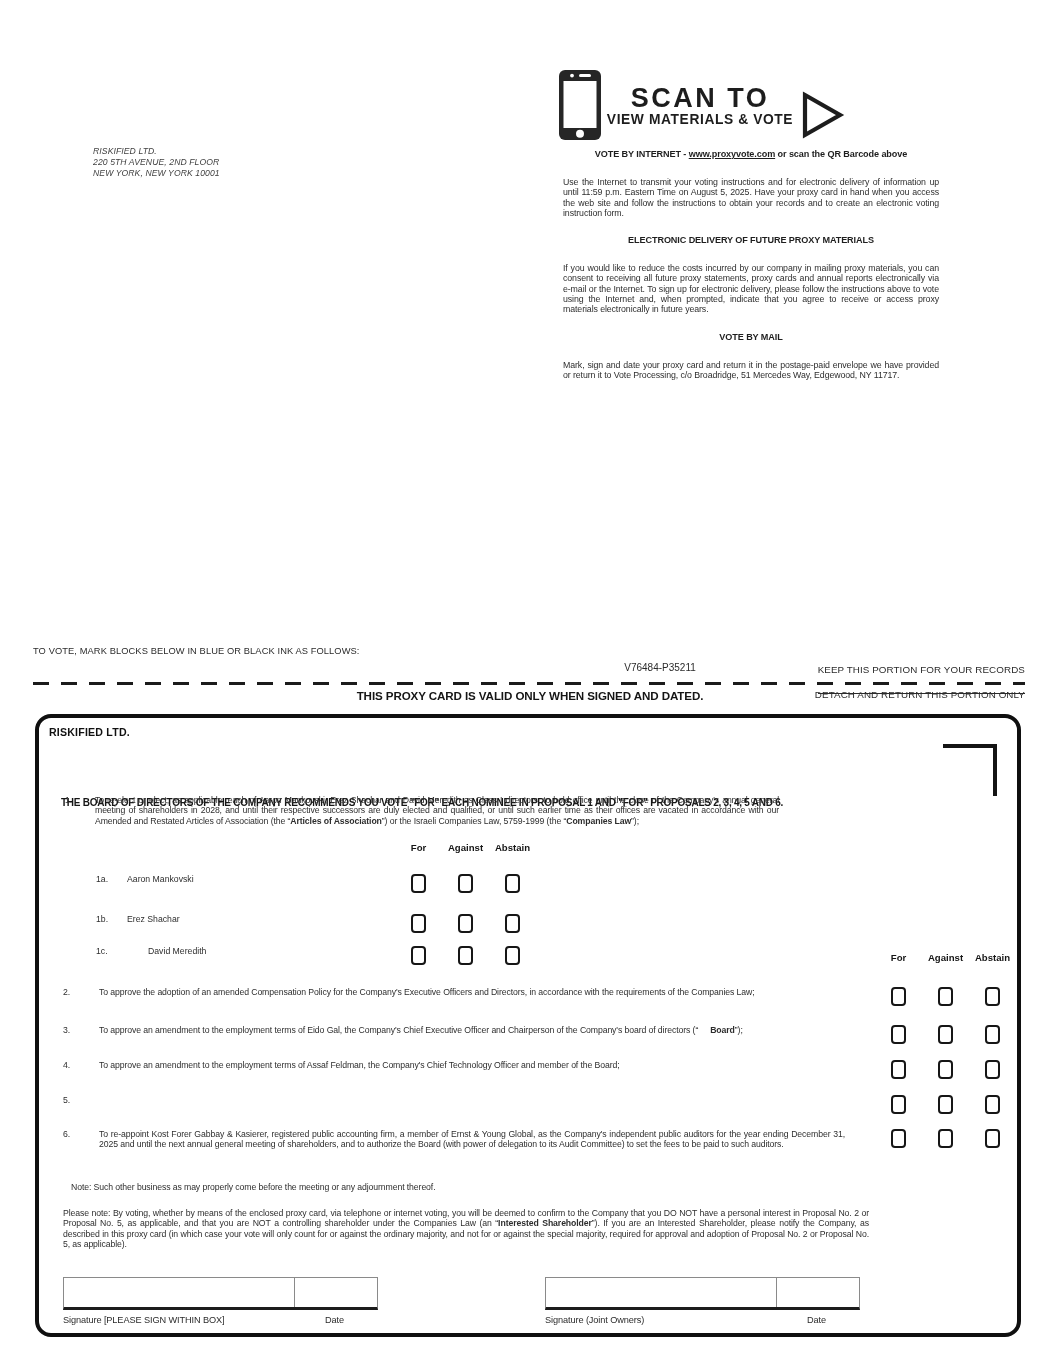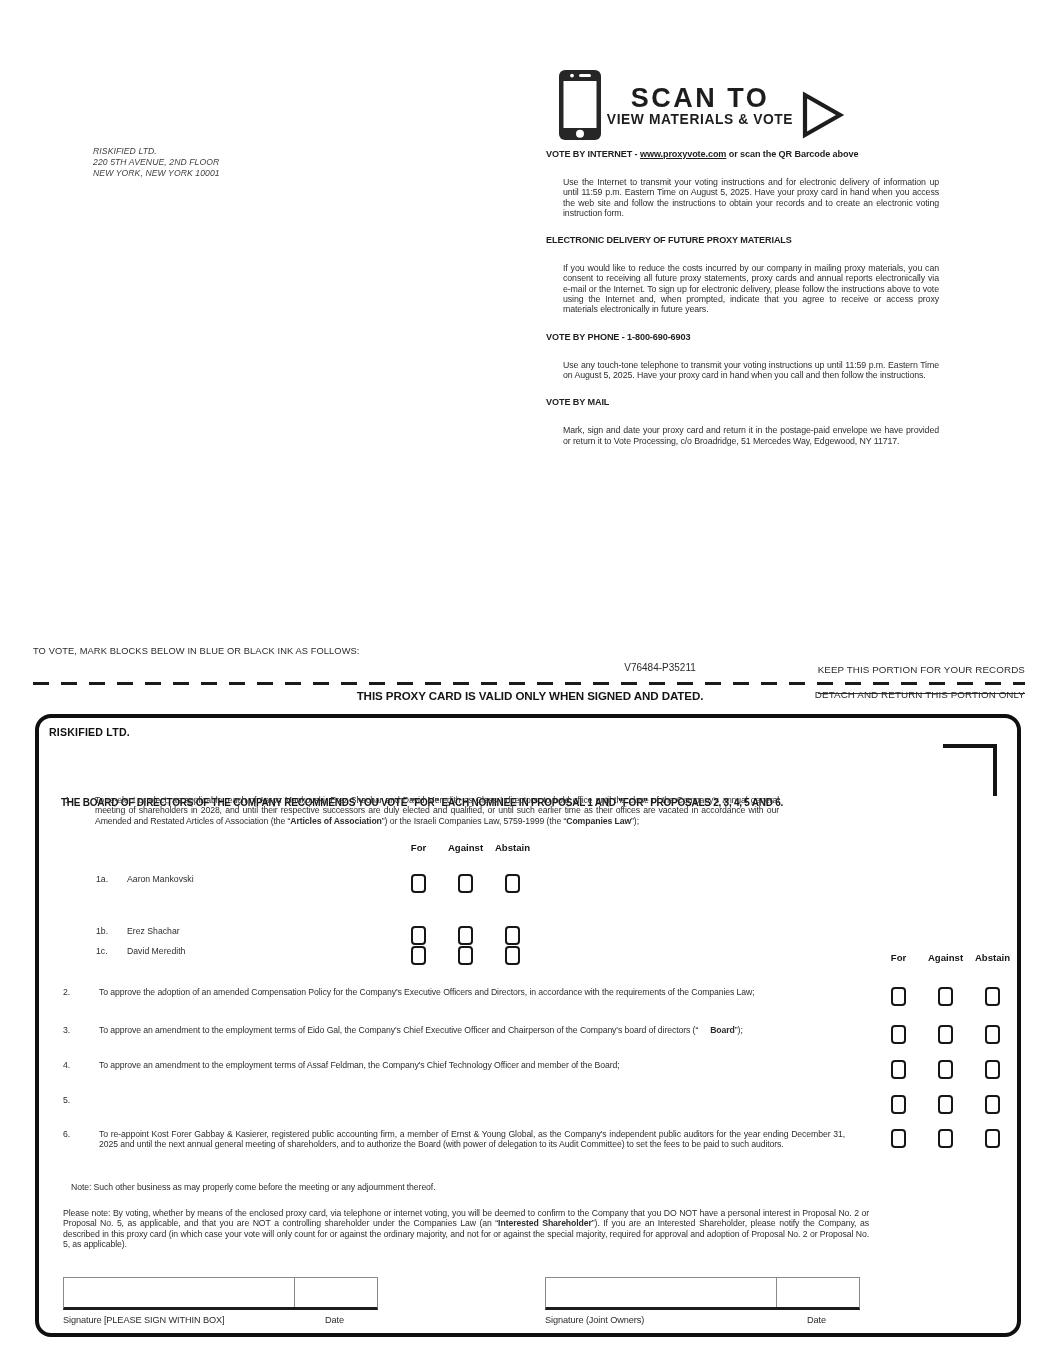--- a/index.html
+++ b/index.html
@@ -15,21 +15,21 @@
   
   .phone-wrap{left:558px;top:69px;width:44px;height:72px;}
   .scan-text{left:599px;top:84px;width:202px;text-align:center;}
   .scan-title{font-size:27px;font-weight:800;letter-spacing:2.5px;line-height:28px;color:#1d1d1d;}
   .scan-sub{font-size:13.8px;font-weight:700;letter-spacing:.6px;line-height:15px;color:#1d1d1d;}
   .arrow-wrap{left:801px;top:91px;width:44px;height:48px;}
 
   
   .instructions{left:546px;top:149px;width:410px;}
   .method{margin-bottom:16px;}
-  .method h4{margin:0;font-size:9.1px;line-height:11px;font-weight:700;color:#1e1e1e;letter-spacing:-.1px;}
+  .method h4{margin:0;font-size:9.1px;line-height:11px;font-weight:700;color:#1e1e1e;letter-spacing:-.1px;text-align:center;}
   .method p{margin:17px;font-size:8.8px;line-height:10.3px;text-align:justify;color:#2e2e2e;letter-spacing:-.1px;}
 
   
   .mark-note{left:33px;top:646px;font-size:9.3px;color:#2b2b2b;letter-spacing:.1px;}
   .control-number{left:560px;top:662px;width:200px;text-align:center;font-size:10px;color:#2b2b2b;}
   .keep-records{right:30px;top:664px;font-size:9.8px;color:#2b2b2b;border-bottom:1.4px solid #2b2b2b;padding-bottom:18px;letter-spacing:.1px;}
   .dashed-line{left:33px;top:682px;width:992px;height:3px;
     background:repeating-linear-gradient(90deg,#1b1b1b 0 16px,transparent 16px 28px);}
   .valid-notice{left:250px;top:689px;width:560px;text-align:center;font-size:11.6px;font-weight:700;color:#151515;letter-spacing:-.1px;}
   .detach-notice{right:30px;top:689px;font-size:9.8px;color:#2b2b2b;letter-spacing:.1px;}
@@ -43,21 +43,21 @@
   .p1-row{left:26px;top:77px;width:714px;display:flex;}
   .pnum{width:30px;flex:0 0 30px;font-size:8.7px;color:#2e2e2e;}
   .ptxt{flex:1;font-size:8.7px;line-height:10.3px;text-align:justify;color:#2e2e2e;letter-spacing:-.1px;}
 
   .vote-header{display:flex;}
   .vh-left{left:356px;top:124px;width:141px;}
   .vh-right{left:836px;top:234px;width:141px;}
   .vh-cell{width:47px;text-align:center;font-weight:700;font-size:9.6px;color:#161616;}
 
   .nominee{left:57px;height:17px;width:500px;display:flex;align-items:flex-start;}
-  .n1{top:156px;} .n2{top:208px;} .n3{top:228px;}
+  .n1{top:156px;} .n2{top:196px;} .n3{top:228px;gap:21px;}
   .nid{width:31px;flex:0 0 31px;font-size:8.7px;color:#2e2e2e;}
   .nname{font-size:8.7px;color:#2e2e2e;}
   .nominee .vote-cells{position:absolute;left:299px;top:0;}
 
   .prow{left:24px;width:953px;display:flex;}
   .p2{top:269px;} .p3{top:307px;} .p4{top:342px;} .p5{top:377px;} .p6{top:411px;}
   .prow .pnum{width:36px;flex:0 0 36px;}
   .prow .ptxt{flex:0 0 746px;max-width:746px;}
   .prow .vote-cells{position:absolute;left:812px;top:0;}
 
@@ -107,24 +107,20 @@
   <div class="abs instructions">
     <div class="method">
       <h4><span>VOTE BY INTERNET - </span><span style="text-decoration: underline;">www.proxyvote.com</span><span> or scan the QR Barcode above</span></h4>
       <p>Use the Internet to transmit your voting instructions and for electronic delivery of information up until 11:59 p.m. Eastern Time on August 5, 2025. Have your proxy card in hand when you access the web site and follow the instructions to obtain your records and to create an electronic voting instruction form.</p>
     </div>
     <div class="method">
       <h4>ELECTRONIC DELIVERY OF FUTURE PROXY MATERIALS</h4>
       <p>If you would like to reduce the costs incurred by our company in mailing proxy materials, you can consent to receiving all future proxy statements, proxy cards and annual reports electronically via e-mail or the Internet. To sign up for electronic delivery, please follow the instructions above to vote using the Internet and, when prompted, indicate that you agree to receive or access proxy materials electronically in future years.</p>
     </div>
     <div class="method">
-      <h4>VOTE BY PHONE - 1-800-690-6903</h4>
-      <p>Use any touch-tone telephone to transmit your voting instructions up until 11:59 p.m. Eastern Time on August 5, 2025. Have your proxy card in hand when you call and then follow the instructions.</p>
-    </div>
-    <div class="method">
       <h4>VOTE BY MAIL</h4>
       <p>Mark, sign and date your proxy card and return it in the postage-paid envelope we have provided or return it to Vote Processing, c/o Broadridge, 51 Mercedes Way, Edgewood, NY 11717.</p>
     </div>
   </div>
 
   <div class="abs mark-note">TO VOTE, MARK BLOCKS BELOW IN BLUE OR BLACK INK AS FOLLOWS:</div>
   <div class="abs control-number">V76484-P35211</div>
   <div class="abs keep-records">KEEP THIS PORTION FOR YOUR RECORDS</div>
   <div class="abs dashed-line"></div>
   <div class="abs valid-notice">THIS PROXY CARD IS VALID ONLY WHEN SIGNED AND DATED.</div>

